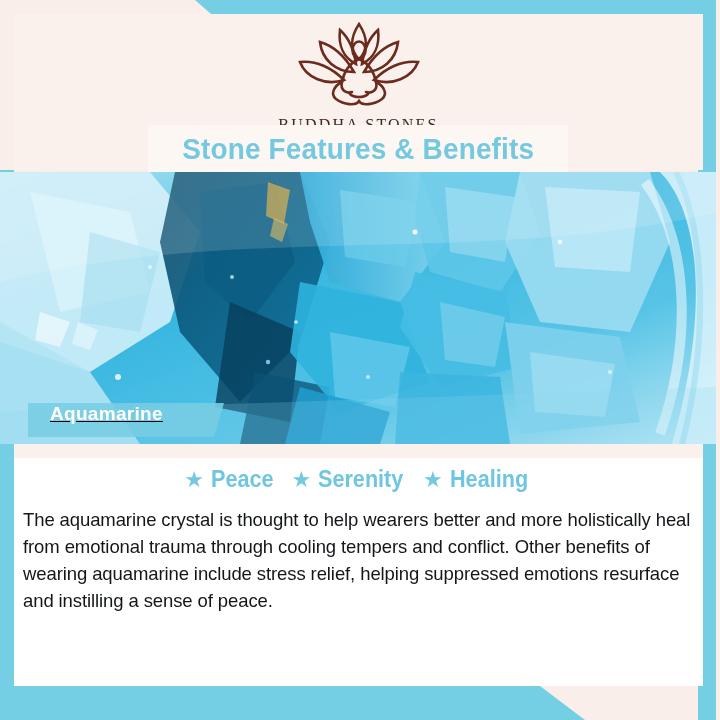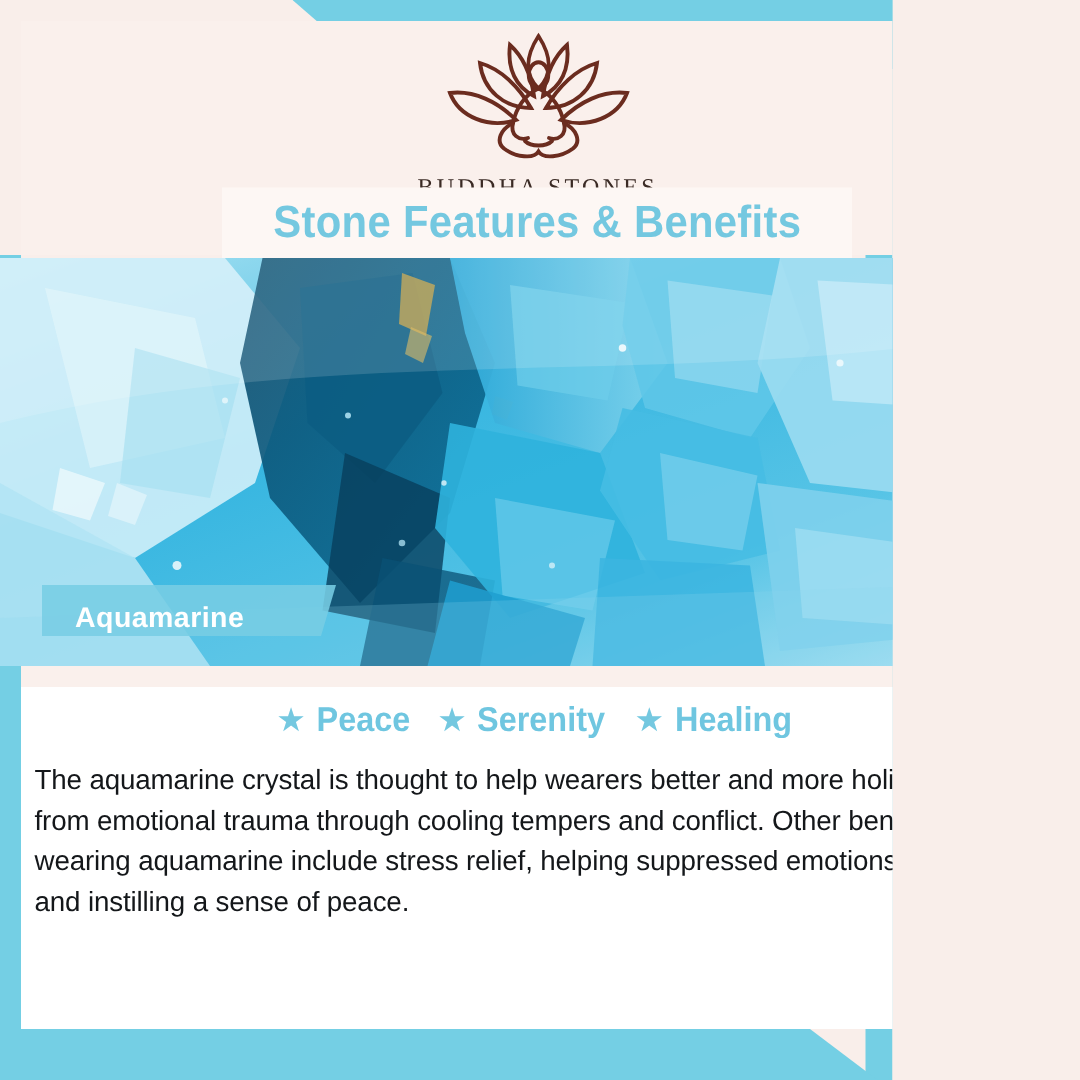--- a/index.html
+++ b/index.html
@@ -1,21 +1,21 @@
 <!DOCTYPE html>
 <html><head>
 <meta charset="utf-8">
 <style>
   html,body{margin:0;padding:0;}
   body{
     width:720px;height:720px;overflow:hidden;
     font-family:"Liberation Sans",sans-serif;
     background:#f9eeea;
   }
-  #page{position:relative;width:595px;height:720px;background:#f9eeea;overflow:hidden;}
+  #page{position:relative;width:684px;height:720px;background:#f9eeea;overflow:hidden;padding-left:32px;}
 
   
   .blue-top-bar{position:absolute;left:0;top:0;width:720px;height:46px;
     background:#74cfe4;
     clip-path:polygon(195px 0, 720px 0, 720px 46px, 248px 46px);}
   .blue-right-strip{position:absolute;right:0;top:0;width:18px;height:720px;background:#74cfe4;}
   .blue-left-strip{position:absolute;left:0;top:170px;width:14px;height:550px;background:#74cfe4;}
   .blue-bottom-bar{position:absolute;left:0;bottom:0;width:720px;height:34px;
     background:#74cfe4;
     clip-path:polygon(0 0, 540px 0, 585px 34px, 0 34px);}
@@ -31,24 +31,24 @@
   
   .title-band{position:absolute;left:148px;top:125px;width:420px;height:48px;
     background:#fdf7f4;display:flex;align-items:center;justify-content:center;}
   .title-text{font-size:30px;font-weight:700;color:#74c8e0;letter-spacing:.2px;
     transform:scaleX(.93);transform-origin:center;white-space:nowrap;}
 
   
   .photo{position:absolute;left:0;top:172px;width:720px;height:272px;overflow:hidden;}
   .photo svg{display:block;width:720px;height:272px;}
 
-  .stone-badge{position:absolute;left:28px;top:390px;width:196px;height:34px;
+  .stone-badge{position:absolute;left:28px;top:403px;width:196px;height:34px;
     background:rgba(120,205,228,.88);
     clip-path:polygon(0 0, 196px 0, 186px 34px, 0 34px);
-    display:flex;align-items:flex-end;}
+    display:flex;align-items:flex-start;text-decoration:underline;}
   .stone-badge-label{padding-left:22px;color:#ffffff;font-size:19px;font-weight:700;letter-spacing:.3px;}
 
   
   .cream-strip{position:absolute;left:14px;top:444px;width:689px;height:14px;background:#faf0ec;}
   .content{position:absolute;left:14px;top:458px;width:689px;height:228px;background:#ffffff;}
 
   .benefits{position:absolute;left:0;top:8px;width:689px;display:flex;
     align-items:center;justify-content:center;gap:14px;}
   .benefit{display:flex;align-items:center;gap:7px;}
   .benefit-star{color:#74c8e0;font-size:22px;line-height:1;}

